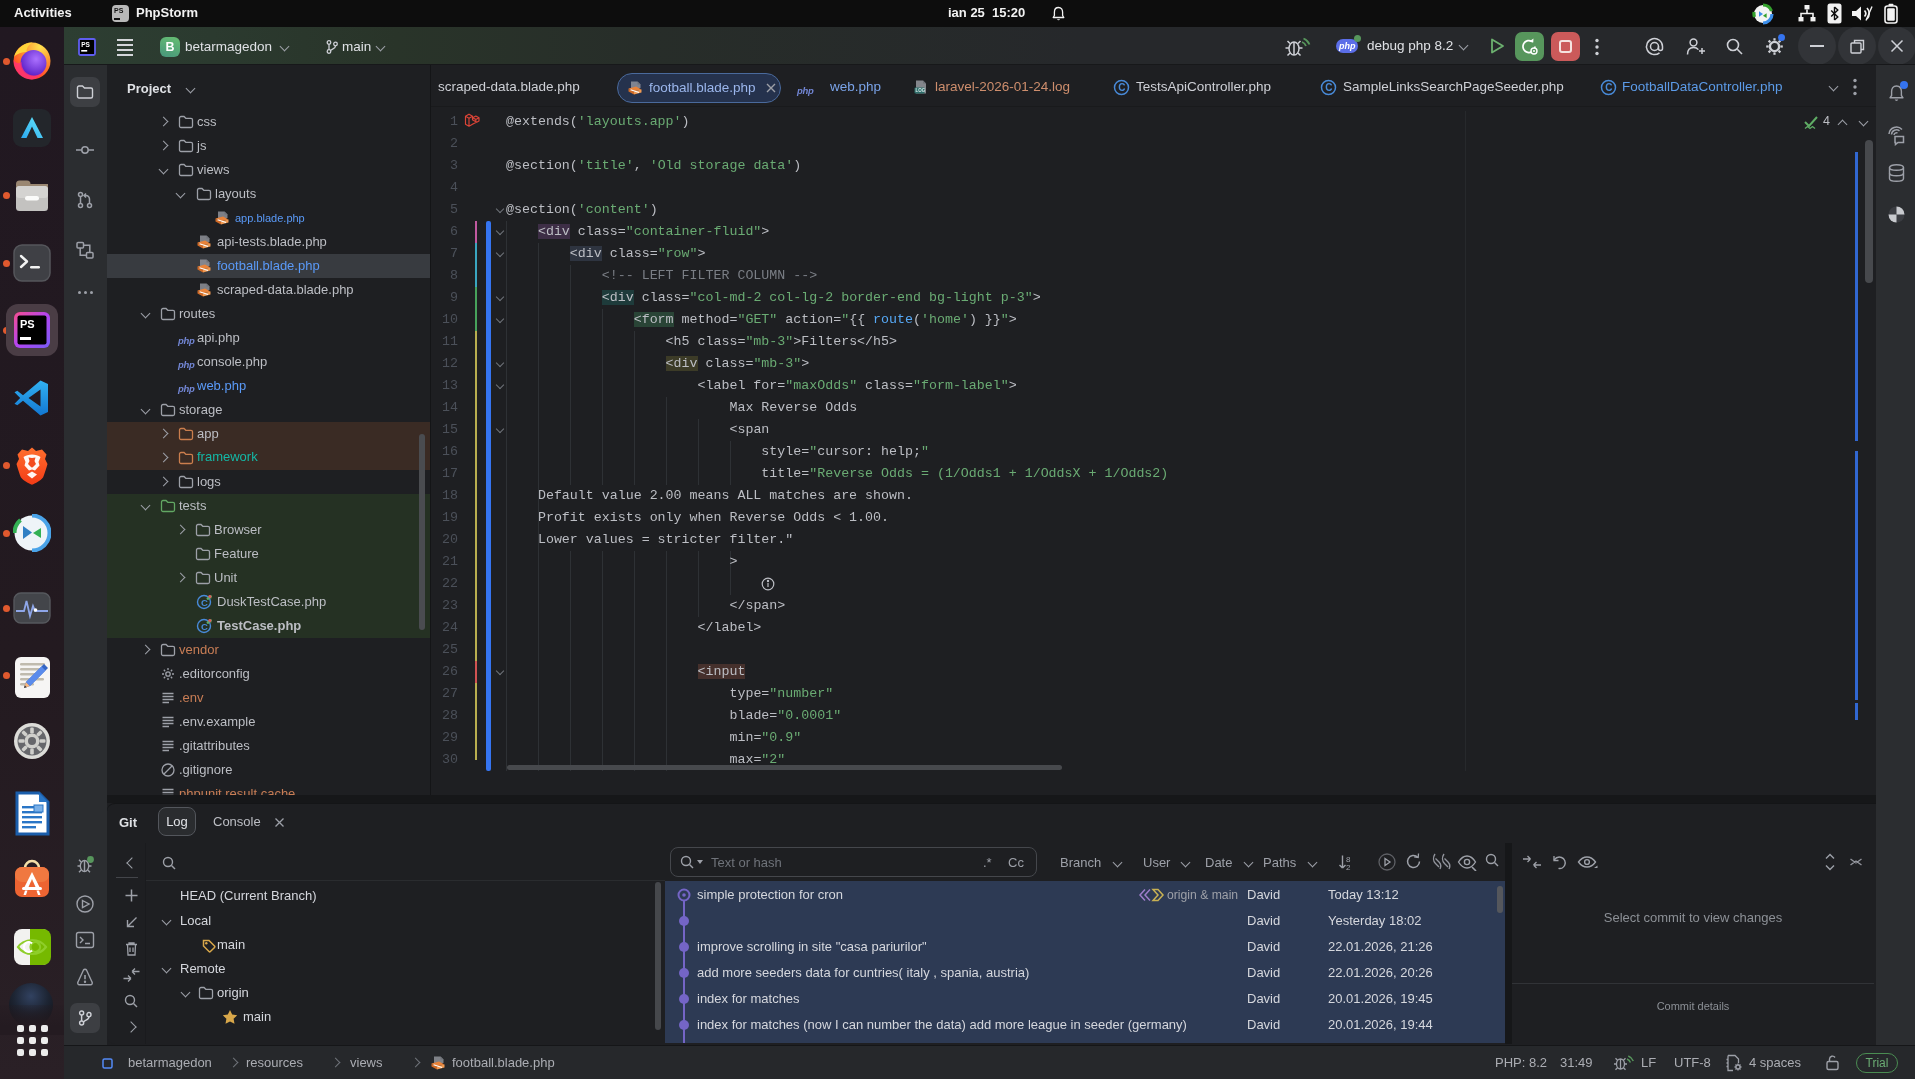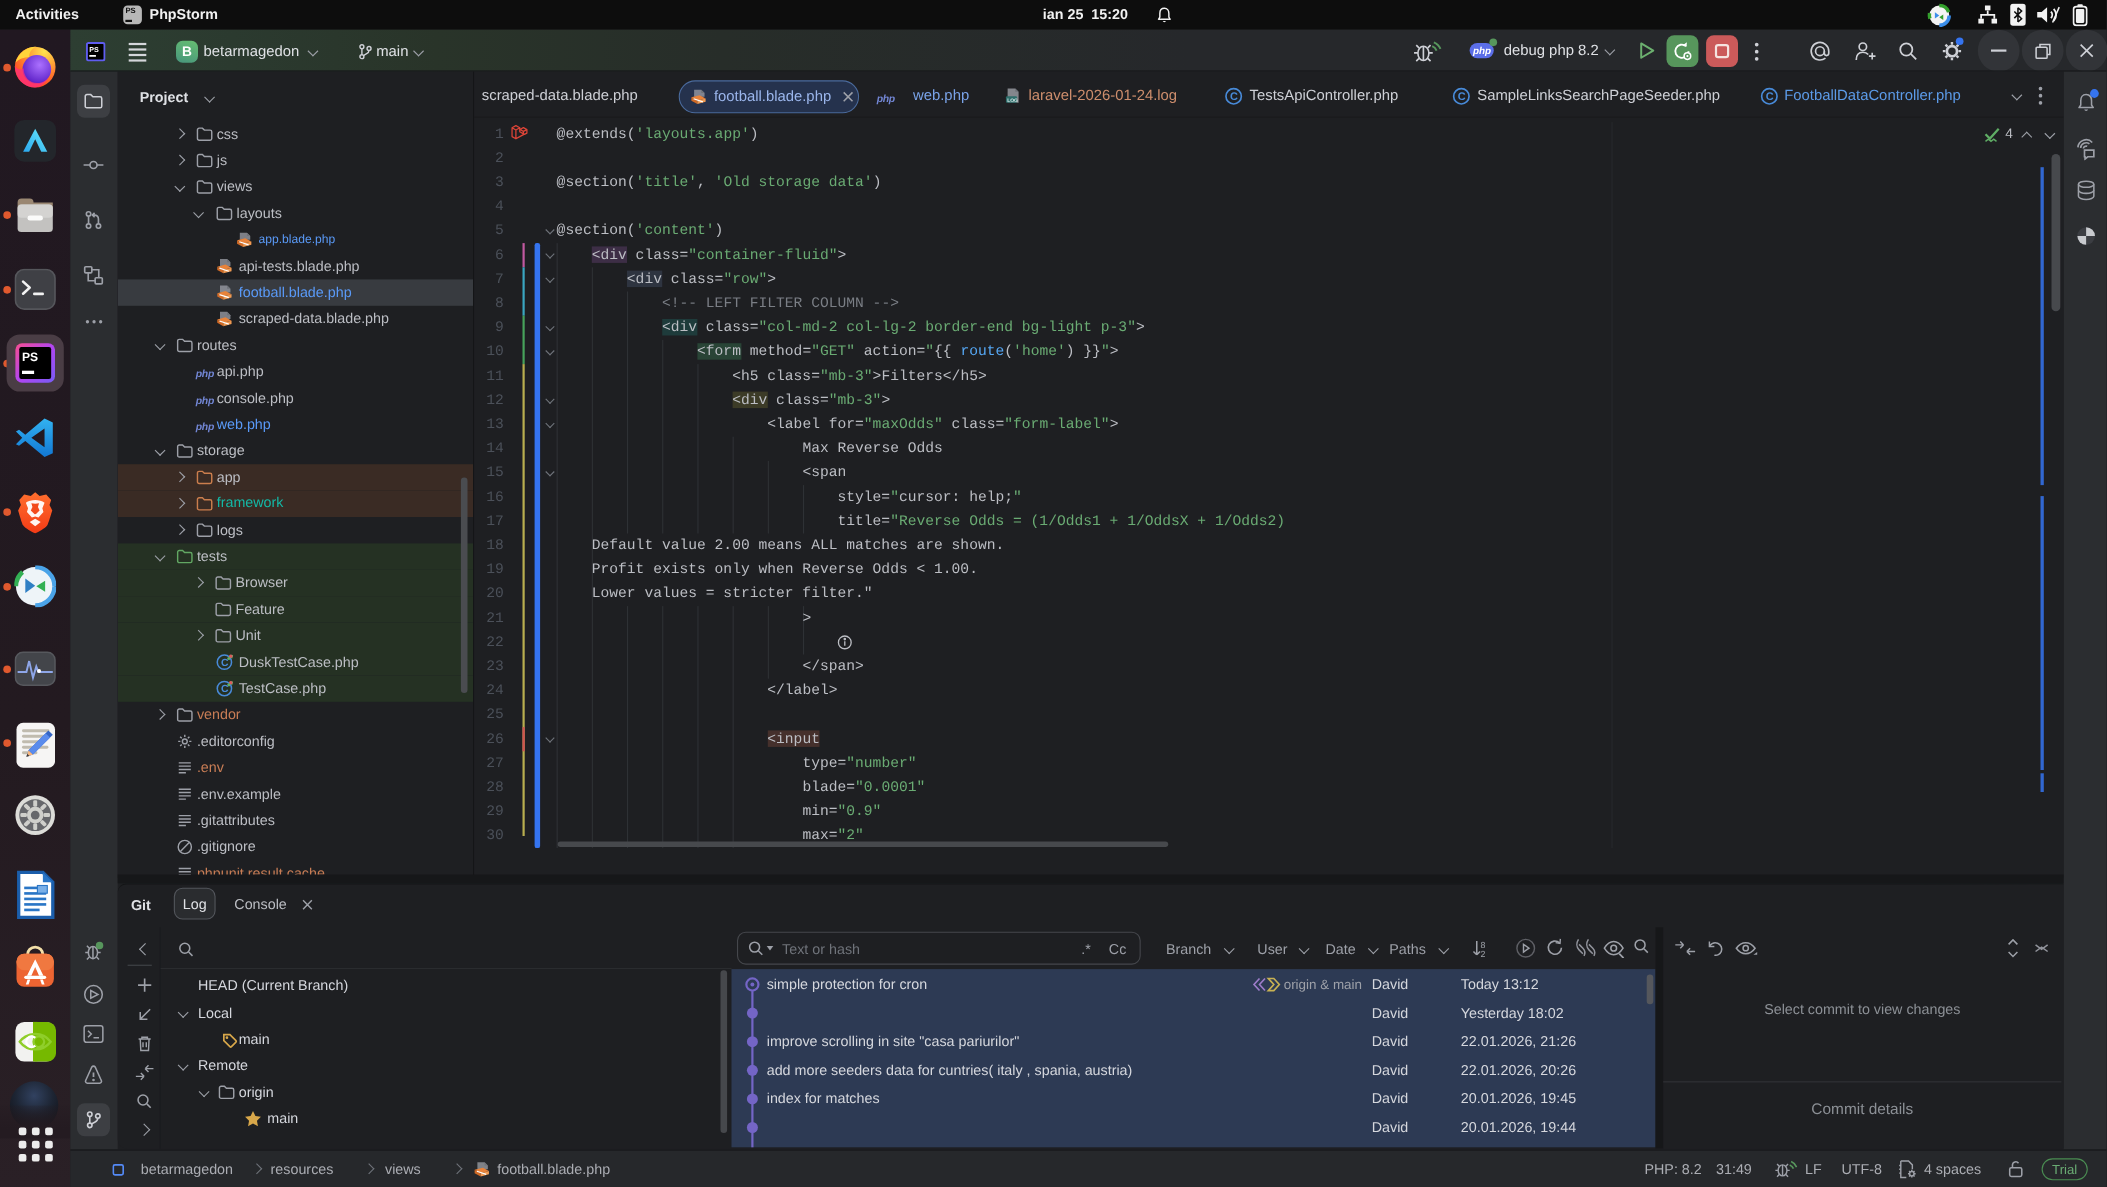--- a/index.html
+++ b/index.html
@@ -588,21 +588,21 @@
   <div class="abs" style="left:0;top:549px;width:324px;height:24px;background:#253123;"></div>
   <div class="abs" style="left:89px;top:553px;">
       <svg width="16" height="16" viewBox="0 0 16 16" style="flex:none;">
         <circle cx="8" cy="8" r="6.5" fill="none" stroke="#488ad8" stroke-width="1.4"></circle>
         <text x="5" y="11.5" font-size="9.5" font-weight="700" fill="#488ad8" font-family="Liberation Sans">C</text>
         <path d="M12.5 3.5 l2 -2 M14.5 4.5 l1 -3" stroke="#5fad65" stroke-width="1.3"></path>
         <circle cx="13.8" cy="2.6" r="1.6" fill="#db5c5c"></circle>
         <circle cx="12" cy="4.6" r="1.4" fill="#5fad65"></circle>
       </svg>
     </div>
-  <div class="abs" style="left:110px;top:549px;height:24px;line-height:24px;font-size:13px;color:#bcbec4;white-space:pre;">TestCase.php</div>
+  <div class="abs" style="left:110px;top:549px;height:24px;line-height:24px;font-size:13px;color:#bcbec4;white-space:pre;font-weight:bold;">TestCase.php</div>
   <span class="chr" style="left:35px;top:581px;"></span>
   <div class="abs" style="left:53px;top:577px;">
       <svg width="16" height="16" viewBox="0 0 16 16" style="flex:none;" fill="none" stroke="#9da0a8" stroke-width="1.3">
         <path d="M1.5 4 a1.5 1.5 0 0 1 1.5 -1.5 L6 2.5 L7.8 4.3 L13 4.3 a1.5 1.5 0 0 1 1.5 1.5 L14.5 12 a1.5 1.5 0 0 1 -1.5 1.5 L3 13.5 a1.5 1.5 0 0 1 -1.5 -1.5 Z"></path>
       </svg>
     </div>
   <div class="abs" style="left:72px;top:573px;height:24px;line-height:24px;font-size:13px;color:#c87d55;white-space:pre;">vendor</div>
   <div class="abs" style="left:53px;top:601px;">
       <svg width="16" height="16" viewBox="0 0 16 16" style="flex:none;" fill="none" stroke="#9da0a8" stroke-width="1.3">
         <circle cx="8" cy="8" r="2.2"></circle>
@@ -928,20 +928,21 @@
   <div class="trow" style="left:1221px;top:131px;color:#d5d7dd;">22.01.2026, 21:26</div>
   <div class="abs" style="left:572px;top:164px;width:10px;height:10px;border-radius:50%;background:#7465c6;"></div>
   <div class="trow" style="left:590px;top:157px;color:#d5d7dd;">add more seeders data for cuntries( italy , spania, austria)</div>
   <div class="trow" style="left:1140px;top:157px;color:#d5d7dd;">David</div>
   <div class="trow" style="left:1221px;top:157px;color:#d5d7dd;">22.01.2026, 20:26</div>
   <div class="abs" style="left:572px;top:190px;width:10px;height:10px;border-radius:50%;background:#7465c6;"></div>
   <div class="trow" style="left:590px;top:183px;color:#d5d7dd;">index for matches</div>
   <div class="trow" style="left:1140px;top:183px;color:#d5d7dd;">David</div>
   <div class="trow" style="left:1221px;top:183px;color:#d5d7dd;">20.01.2026, 19:45</div>
   <div class="abs" style="left:572px;top:216px;width:10px;height:10px;border-radius:50%;background:#7465c6;"></div>
+  <div class="trow" style="left:590px;top:209px;color:#d5d7dd;">index for matches (now I can number the data) add more league in seeder (germany)</div>
   <div class="trow" style="left:1140px;top:209px;color:#d5d7dd;">David</div>
   <div class="trow" style="left:1221px;top:209px;color:#d5d7dd;">20.01.2026, 19:44</div>
   <div class="abs" style="left:1390px;top:82px;width:6px;height:27px;border-radius:3px;background:#55575c;"></div>
   <div class="abs" style="left:1398px;top:39px;width:7px;height:202px;background:#161719;"></div>
   <svg class="abs" style="left:1415px;top:50px;" width="20" height="16" viewBox="0 0 20 16" fill="none" stroke="#9da0a8" stroke-width="1.3">
       <path d="M1 5 L8.5 5 M8.5 5 L5.5 2 M8.5 5 L5.5 8 M19 11 L11.5 11 M11.5 11 L14.5 8 M11.5 11 L14.5 14"></path>
     </svg>
   <svg class="abs" style="left:1444px;top:50px;" width="17" height="16" viewBox="0 0 17 16" fill="none" stroke="#9da0a8" stroke-width="1.4">
       <path d="M3 6 C5 3.5 8 2.5 10.5 3.5 C13.5 4.7 15 8 13.8 11 C12.8 13.5 10 15 7.5 14.3"></path>
       <path d="M3 2 L3 6.5 L7.5 6.5" stroke-width="1.3"></path>
@@ -952,21 +953,21 @@
       <path d="M17 13 l3.5 0 l0 -2.5 z" fill="#9da0a8"></path>
     </svg>
   <svg class="abs" style="left:1716px;top:49px;" width="14" height="18" viewBox="0 0 14 18" fill="none" stroke="#9da0a8" stroke-width="1.4">
       <path d="M3 5.5 L7 1.5 L11 5.5 M3 12.5 L7 16.5 L11 12.5"></path>
     </svg>
   <svg class="abs" style="left:1742px;top:51px;" width="14" height="14" viewBox="0 0 14 14" fill="none" stroke="#9da0a8" stroke-width="1.4">
       <path d="M1.5 4 L7 8 L12.5 4 M1.5 10 L7 6 L12.5 10" opacity="0.9"></path>
     </svg>
   <div class="abs" style="left:1405px;top:106px;width:362px;text-align:center;font-size:13px;color:#8c9096;">Select commit to view changes</div>
   <div class="abs" style="left:1405px;top:179px;width:362px;height:1px;background:#313337;"></div>
-  <div class="abs" style="left:1405px;top:196px;width:362px;text-align:center;font-size:14px;color:#8c9096;">Commit details</div>
+  <div class="abs" style="left:1405px;top:196px;width:362px;text-align:center;font-size:11px;color:#8c9096;">Commit details</div>
 </div>
 <div class="abs" style="left:107px;top:795px;width:1769px;height:8px;background:#161719;"></div>
 <div id="statusbar">
   <svg class="abs" style="left:38px;top:12px;" width="11" height="11" viewBox="0 0 11 11">
       <rect x="1" y="1" width="9" height="9" rx="1.5" fill="none" stroke="#548af7" stroke-width="1.5"></rect>
     </svg>
   <div class="abs" style="left:64px;top:5px;height:24px;line-height:24px;font-size:13px;color:#abadb3;">betarmagedon</div>
   <span class="chr" style="left:166px;top:13px;border-color:#6f737a;"></span>
   <div class="abs" style="left:182px;top:5px;height:24px;line-height:24px;font-size:13px;color:#abadb3;">resources</div>
   <span class="chr" style="left:268px;top:13px;border-color:#6f737a;"></span>

